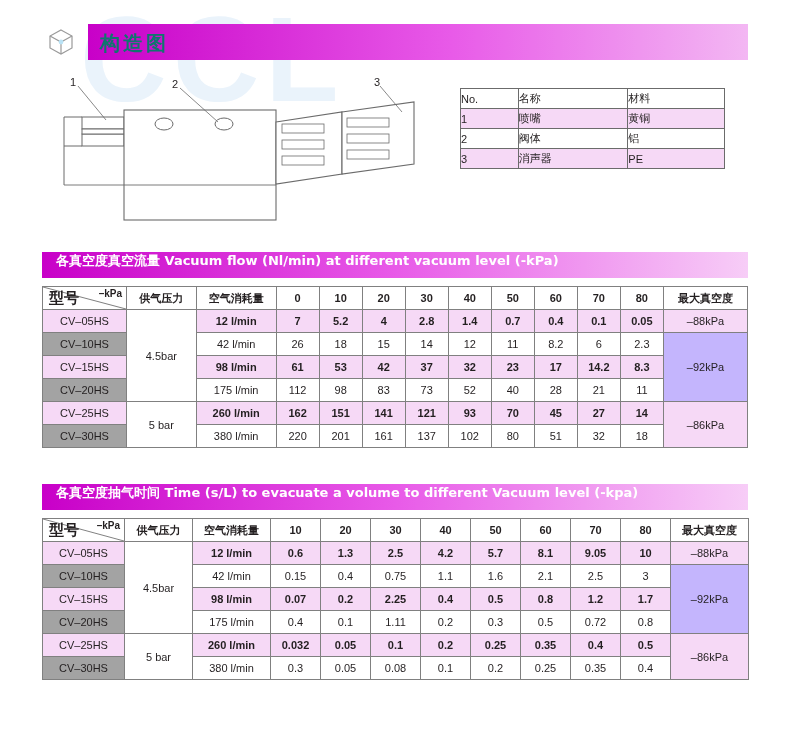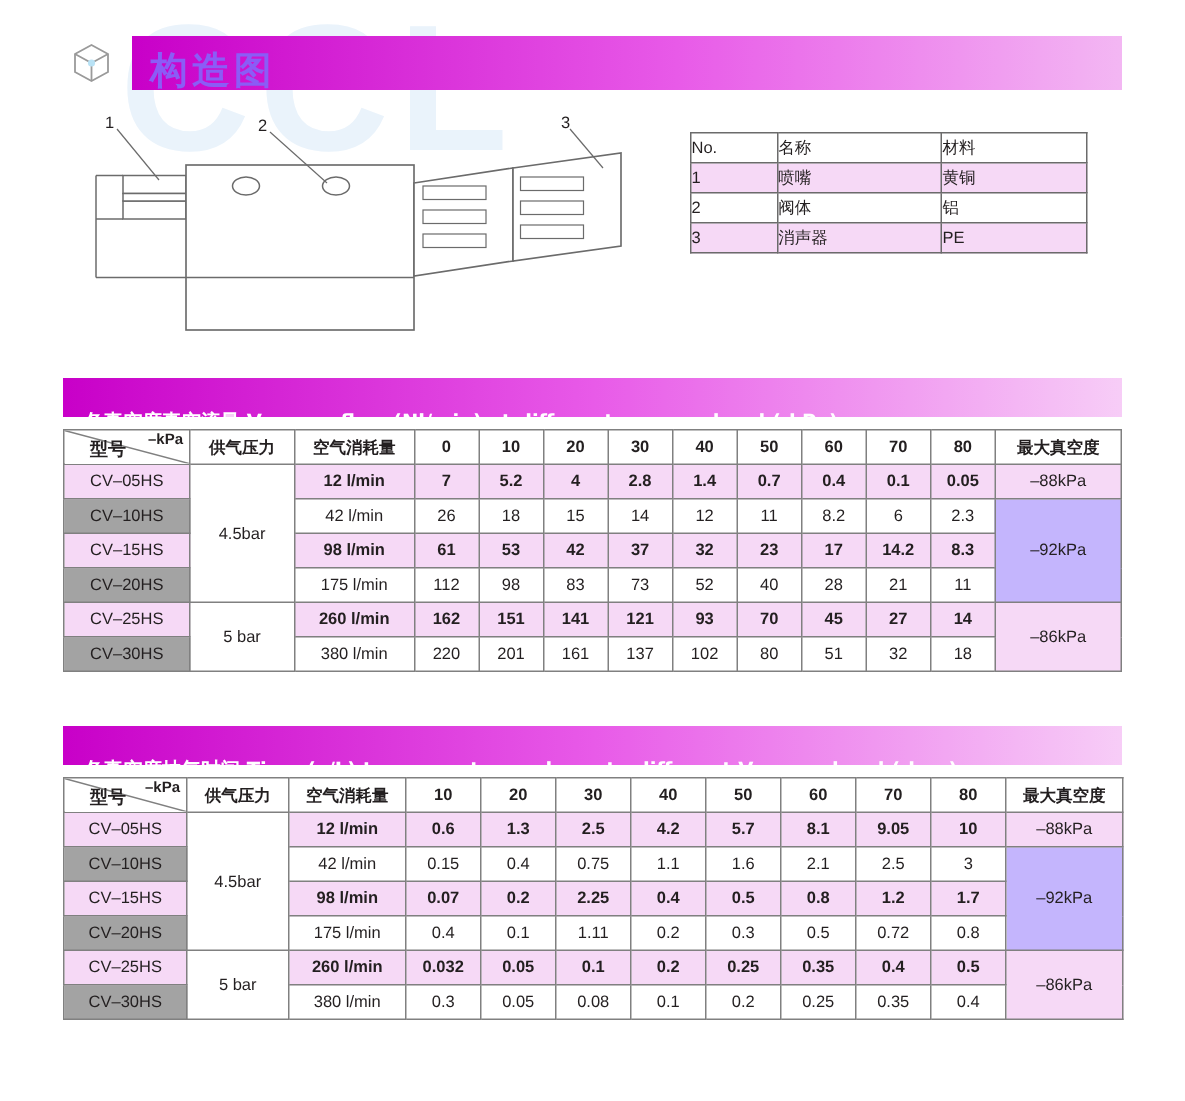--- a/index.html
+++ b/index.html
@@ -33,21 +33,21 @@
     position:absolute; left:0; top:0; width:38px; height:36px;
     background:#ffffff;
     display:flex;align-items:center;justify-content:center;
   }
   .hdr-bar{
     position:absolute; left:46px; top:0; width:660px; height:36px;
     background:linear-gradient(to right,#c800c8 0%, #e85ae8 55%, #f3b7f3 100%);
   }
   .hdr-title{
     position:absolute; left:58px; top:6px;
-    font-size:25px; font-weight:bold; color:#8b5cf6;
+    font-size:20px; font-weight:bold; color:#0f766e;
     letter-spacing:3px;
     font-family:Liberation Mono, monospace;
   }
 
   
   .drawing{
     position:absolute; left:42px; top:72px; width:420px; height:160px;
   }
   .lead-num{
     position:absolute;font-size:11px;color:#231f20;
@@ -69,21 +69,21 @@
   table.parts col.c1{width:58px;}
   table.parts col.c2{width:110px;}
   table.parts col.c3{width:97px;}
 
   
   .sec{
     position:absolute; left:42px; width:706px; height:26px;
     background:linear-gradient(to right,#c800c8 0%, #e85ae8 50%, #f7cdf7 100%);
   }
   .sec span{
-    display:block;padding:20px 0 0 14px;
+    display:block;padding:0 0 0 14px;
     color:#fff;font-weight:bold;font-size:13px;
     font-family:"DejaVu Sans", sans-serif;
   }
   #sec1{top:252px;}
   #sec2{top:484px;}
 
   
   .dt-wrap{position:absolute;left:42px;width:706px;}
   #dt1{top:286px;}
   #dt2{top:518px;}
@@ -98,21 +98,21 @@
     font-weight:normal;
     padding:0;
   }
   table.dt thead td{background:#ffffff;font-weight:bold;font-size:11px;}
   table.dt td.model{background:#f6d9f6;}
   table.dt td.model-w{background:#a3a3a3;}
   table.dt td.data-p{background:#f6d9f6;font-weight:bold;}
   table.dt td.data-w{background:#ffffff;}
   td.corner{position:relative;}
   td.corner .kpa{position:absolute;right:4px;top:1px;font-size:10px;}
-  td.corner .mdl{position:absolute;left:17px;bottom:1px;font-size:12px;}
+  td.corner .mdl{position:absolute;left:6px;bottom:1px;font-size:15px;}
   td.corner .diag{
     position:absolute;left:0;top:0;width:100%;height:100%;
   }
   .vac-cell{background:#c4b5fd;font-size:11px;}
   .vac-cell-p{background:#f6d9f6;font-size:11px;}
 </style>
 </head>
 <body>
 
 <div class="watermark">CCL</div>

